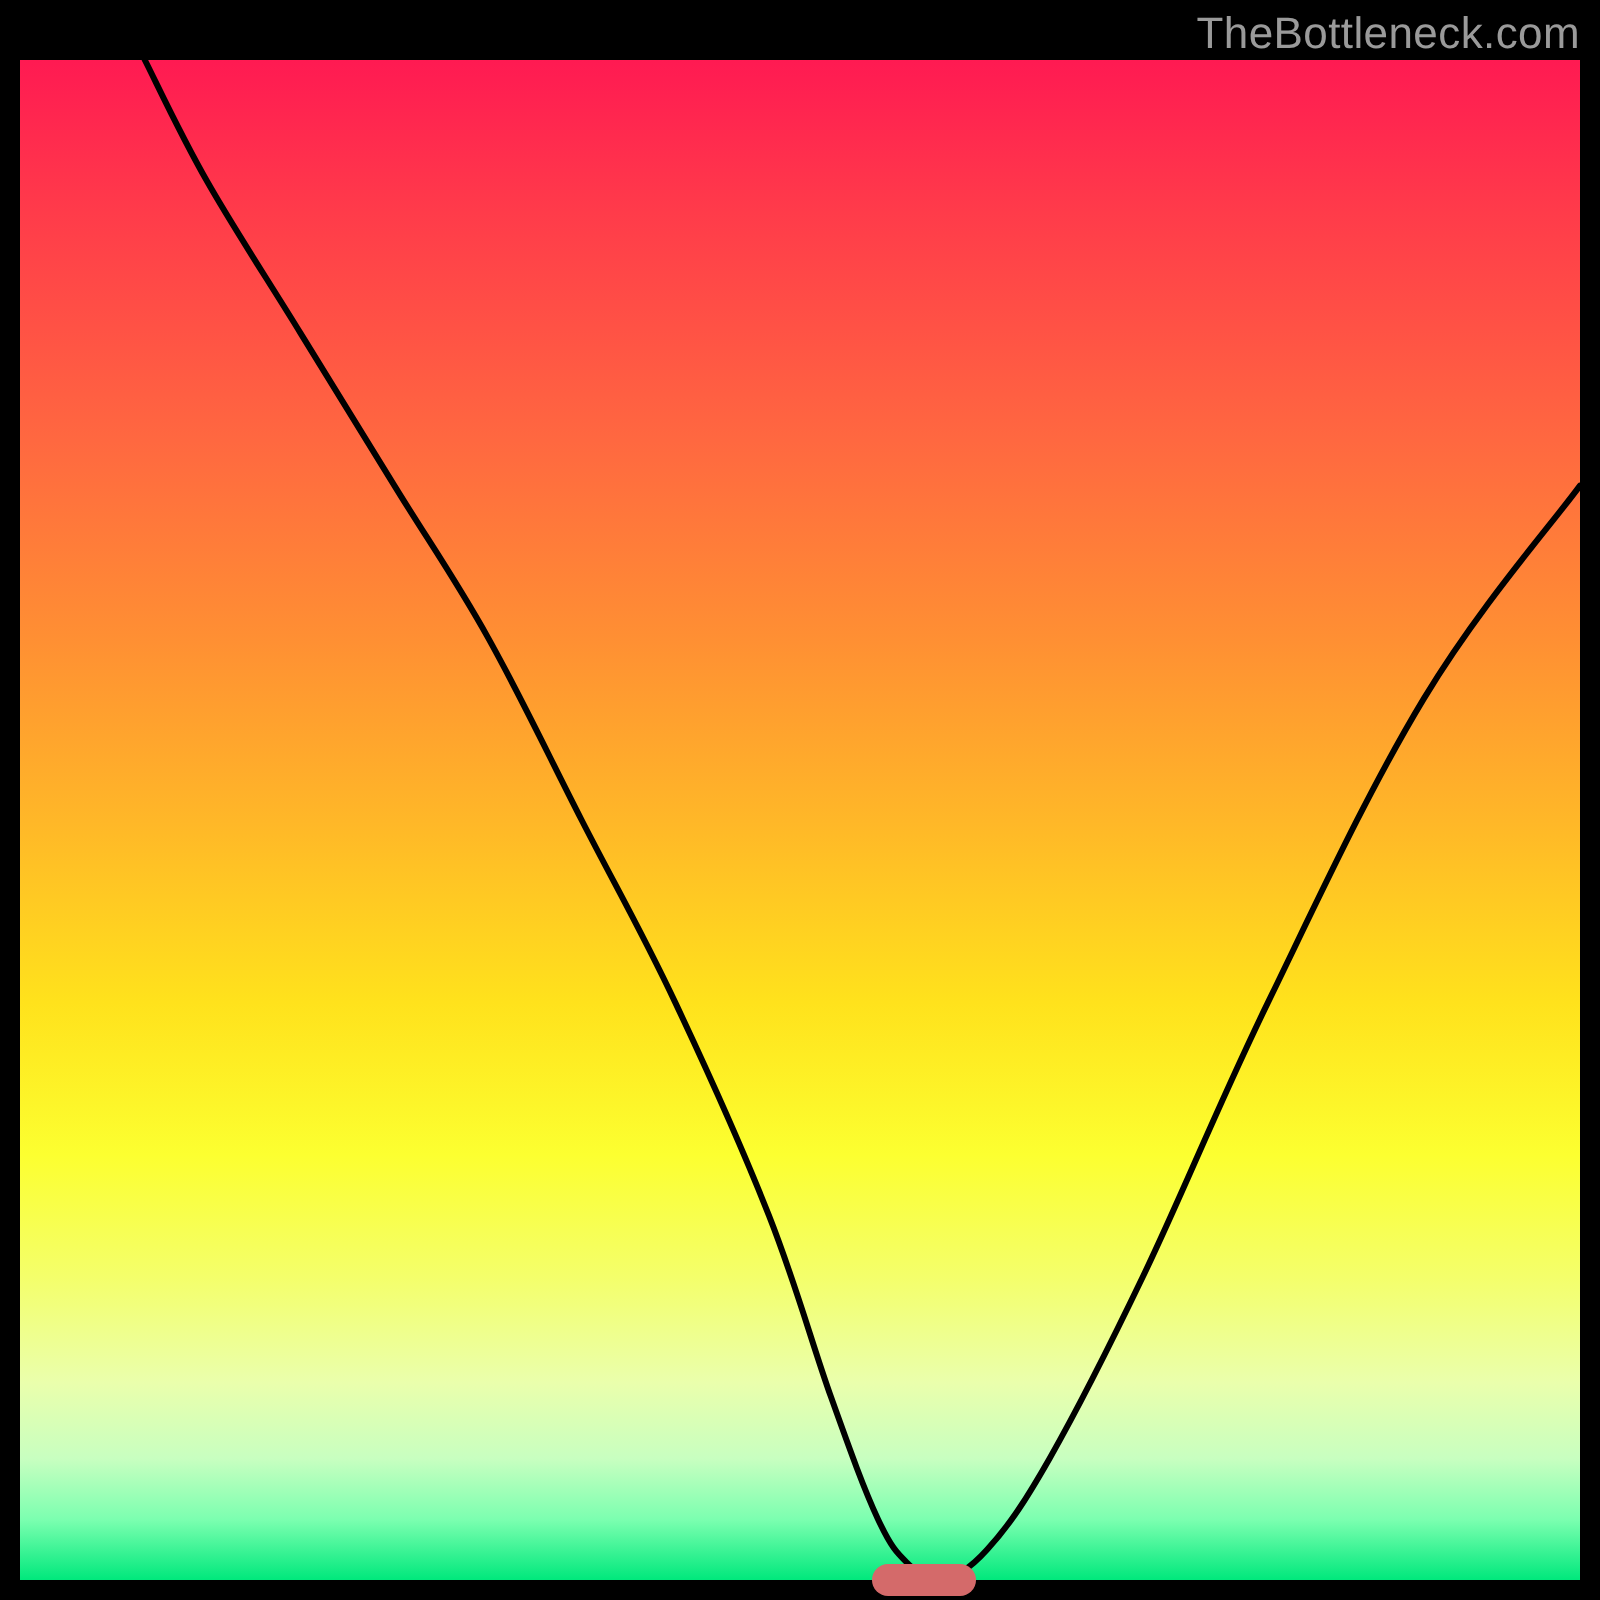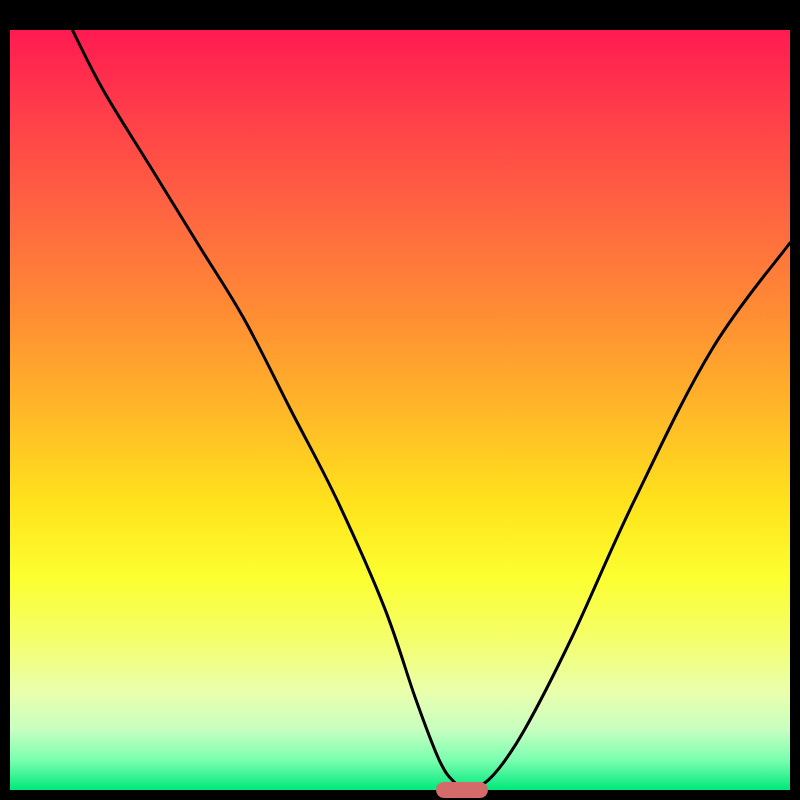--- a/index.html
+++ b/index.html
@@ -71,13 +71,14 @@
 
   <div class="plot">
 
     <svg class="curve" viewBox="0 0 780 760" preserveAspectRatio="none">
       <path id="curve-path" fill="none" stroke="#000" stroke-width="3" stroke-linecap="round" stroke-linejoin="round" d="M 62.4 0.0 C 68.0 10.9, 79.6 36.2, 93.6 60.8 C 107.6 85.4, 123.6 109.4, 140.4 136.8 C 157.2 164.2, 170.4 185.4, 187.2 212.8 C 204.0 240.2, 217.2 258.7, 234.0 288.8 C 250.8 318.9, 264.0 347.2, 280.8 380.0 C 297.6 412.8, 310.8 435.6, 327.6 471.2 C 344.4 506.8, 360.4 542.0, 374.4 577.6 C 388.4 613.2, 395.8 641.4, 405.6 668.8 C 415.4 696.2, 422.0 714.6, 429.0 729.6 C 436.0 744.6, 439.0 746.9, 444.6 752.4 C 450.2 757.9, 453.2 761.4, 460.2 760.0 C 467.2 758.6, 473.8 755.7, 483.6 744.8 C 493.4 733.9, 500.8 723.8, 514.8 699.2 C 528.8 674.6, 541.9 649.0, 561.6 608.0 C 581.3 567.0, 598.7 523.2, 624.0 471.2 C 649.3 419.2, 673.9 365.7, 702.0 319.2 C 730.1 272.7, 766.0 232.0, 780.0 212.8"></path>
     </svg>
 
     <div id="marker" class="marker" style="left: 452.4px; top: 760px; background: rgb(212, 106, 106);"></div>
   </div>
 
+  <div class="watermark">TheBottleneck.com</div>
 </div>
 
 </body></html>

